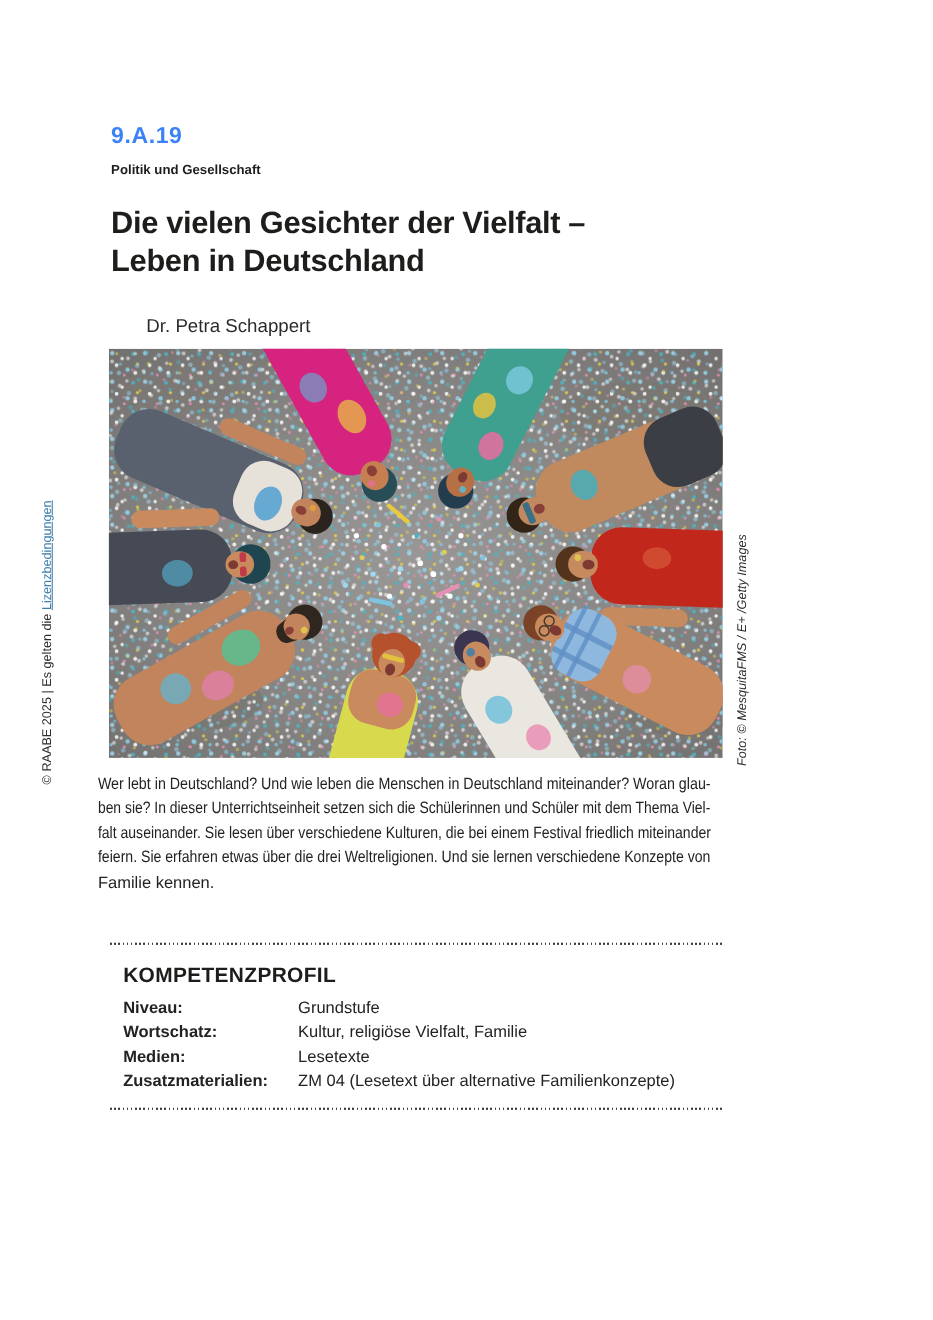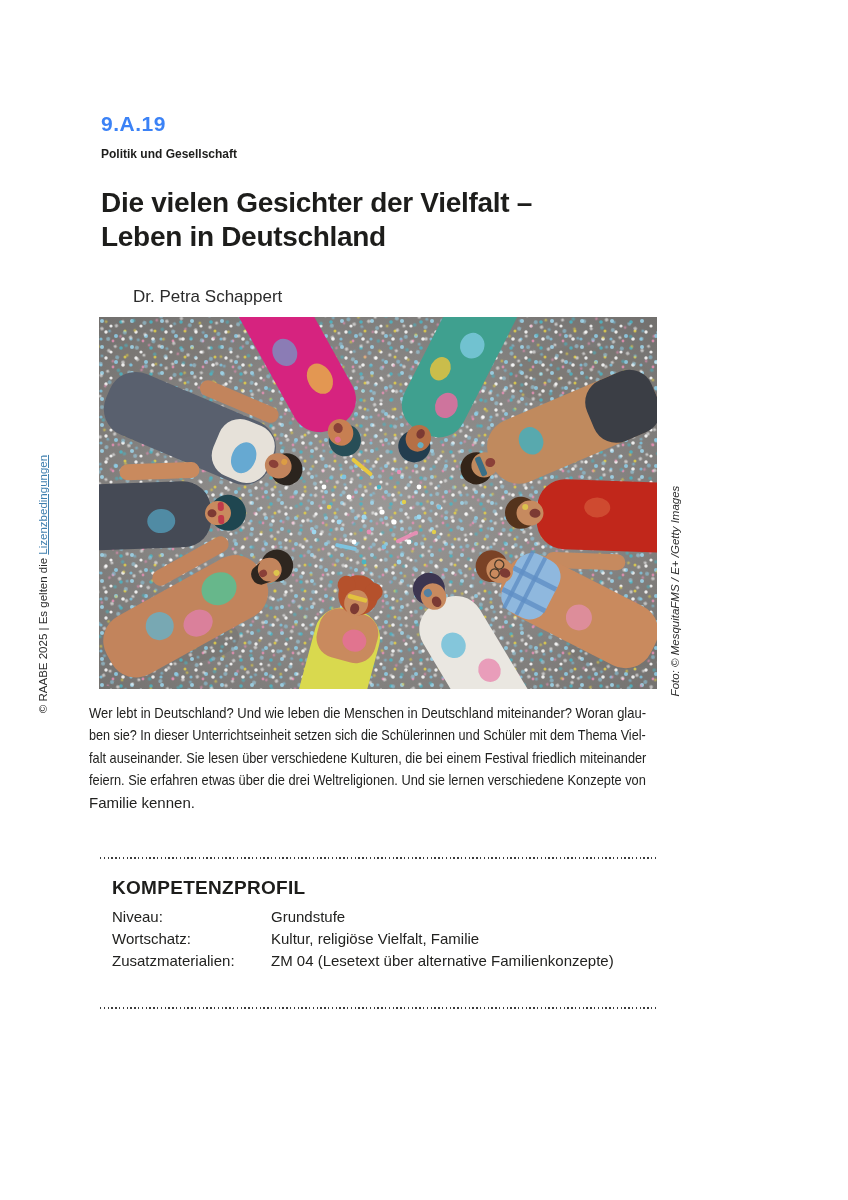--- a/index.html
+++ b/index.html
@@ -31,21 +31,21 @@
   .intro{position:absolute;left:89px;top:702px;width:557px;font-size:15px;line-height:22.4px;color:#222220;}
   .intro .line{white-space:nowrap;width:max-content;}
   
   .dotted{position:absolute;left:100px;width:558px;height:2px;
     background:repeating-linear-gradient(90deg,#3c3c3c 0 1.4px,transparent 1.4px 3.8px);}
   .rule-top{top:857px;}
   .rule-bottom{top:1007px;}
   .kp-heading{position:absolute;left:112px;top:877px;font-size:19px;font-weight:700;letter-spacing:.3px;color:#1d1d1b;}
   .kp-rows{position:absolute;left:112px;top:905px;width:546px;font-size:15px;color:#222220;}
   .kp-row{display:flex;height:22px;align-items:center;}
-  .kp-label{width:159px;font-weight:400;flex:0 0 auto;}
+  .kp-label{width:159px;font-weight:700;flex:0 0 auto;}
   .kp-value{flex:1 1 auto;}
 </style>
 </head>
 <body>
 
 <div class="page">
 
   <div class="side-copyright">
     <span>© RAABE 2025 | Es gelten die </span><a href="#">Lizenzbedingungen</a>
   </div>
@@ -244,19 +244,23 @@
   <div class="kp-rows">
     <div class="kp-row">
       <div class="kp-label">Niveau:</div>
       <div class="kp-value">Grundstufe</div>
     </div>
     <div class="kp-row">
       <div class="kp-label">Wortschatz:</div>
       <div class="kp-value">Kultur, religiöse Vielfalt, Familie</div>
     </div>
     <div class="kp-row">
+      <div class="kp-label">Medien:</div>
+      <div class="kp-value">Lesetexte</div>
+    </div>
+    <div class="kp-row">
       <div class="kp-label">Zusatzmaterialien:</div>
       <div class="kp-value">ZM 04 (Lesetext über alternative Familienkonzepte)</div>
     </div>
   </div>
   <div class="dotted rule-bottom"></div>
 
 </div>
 
 </body></html>

